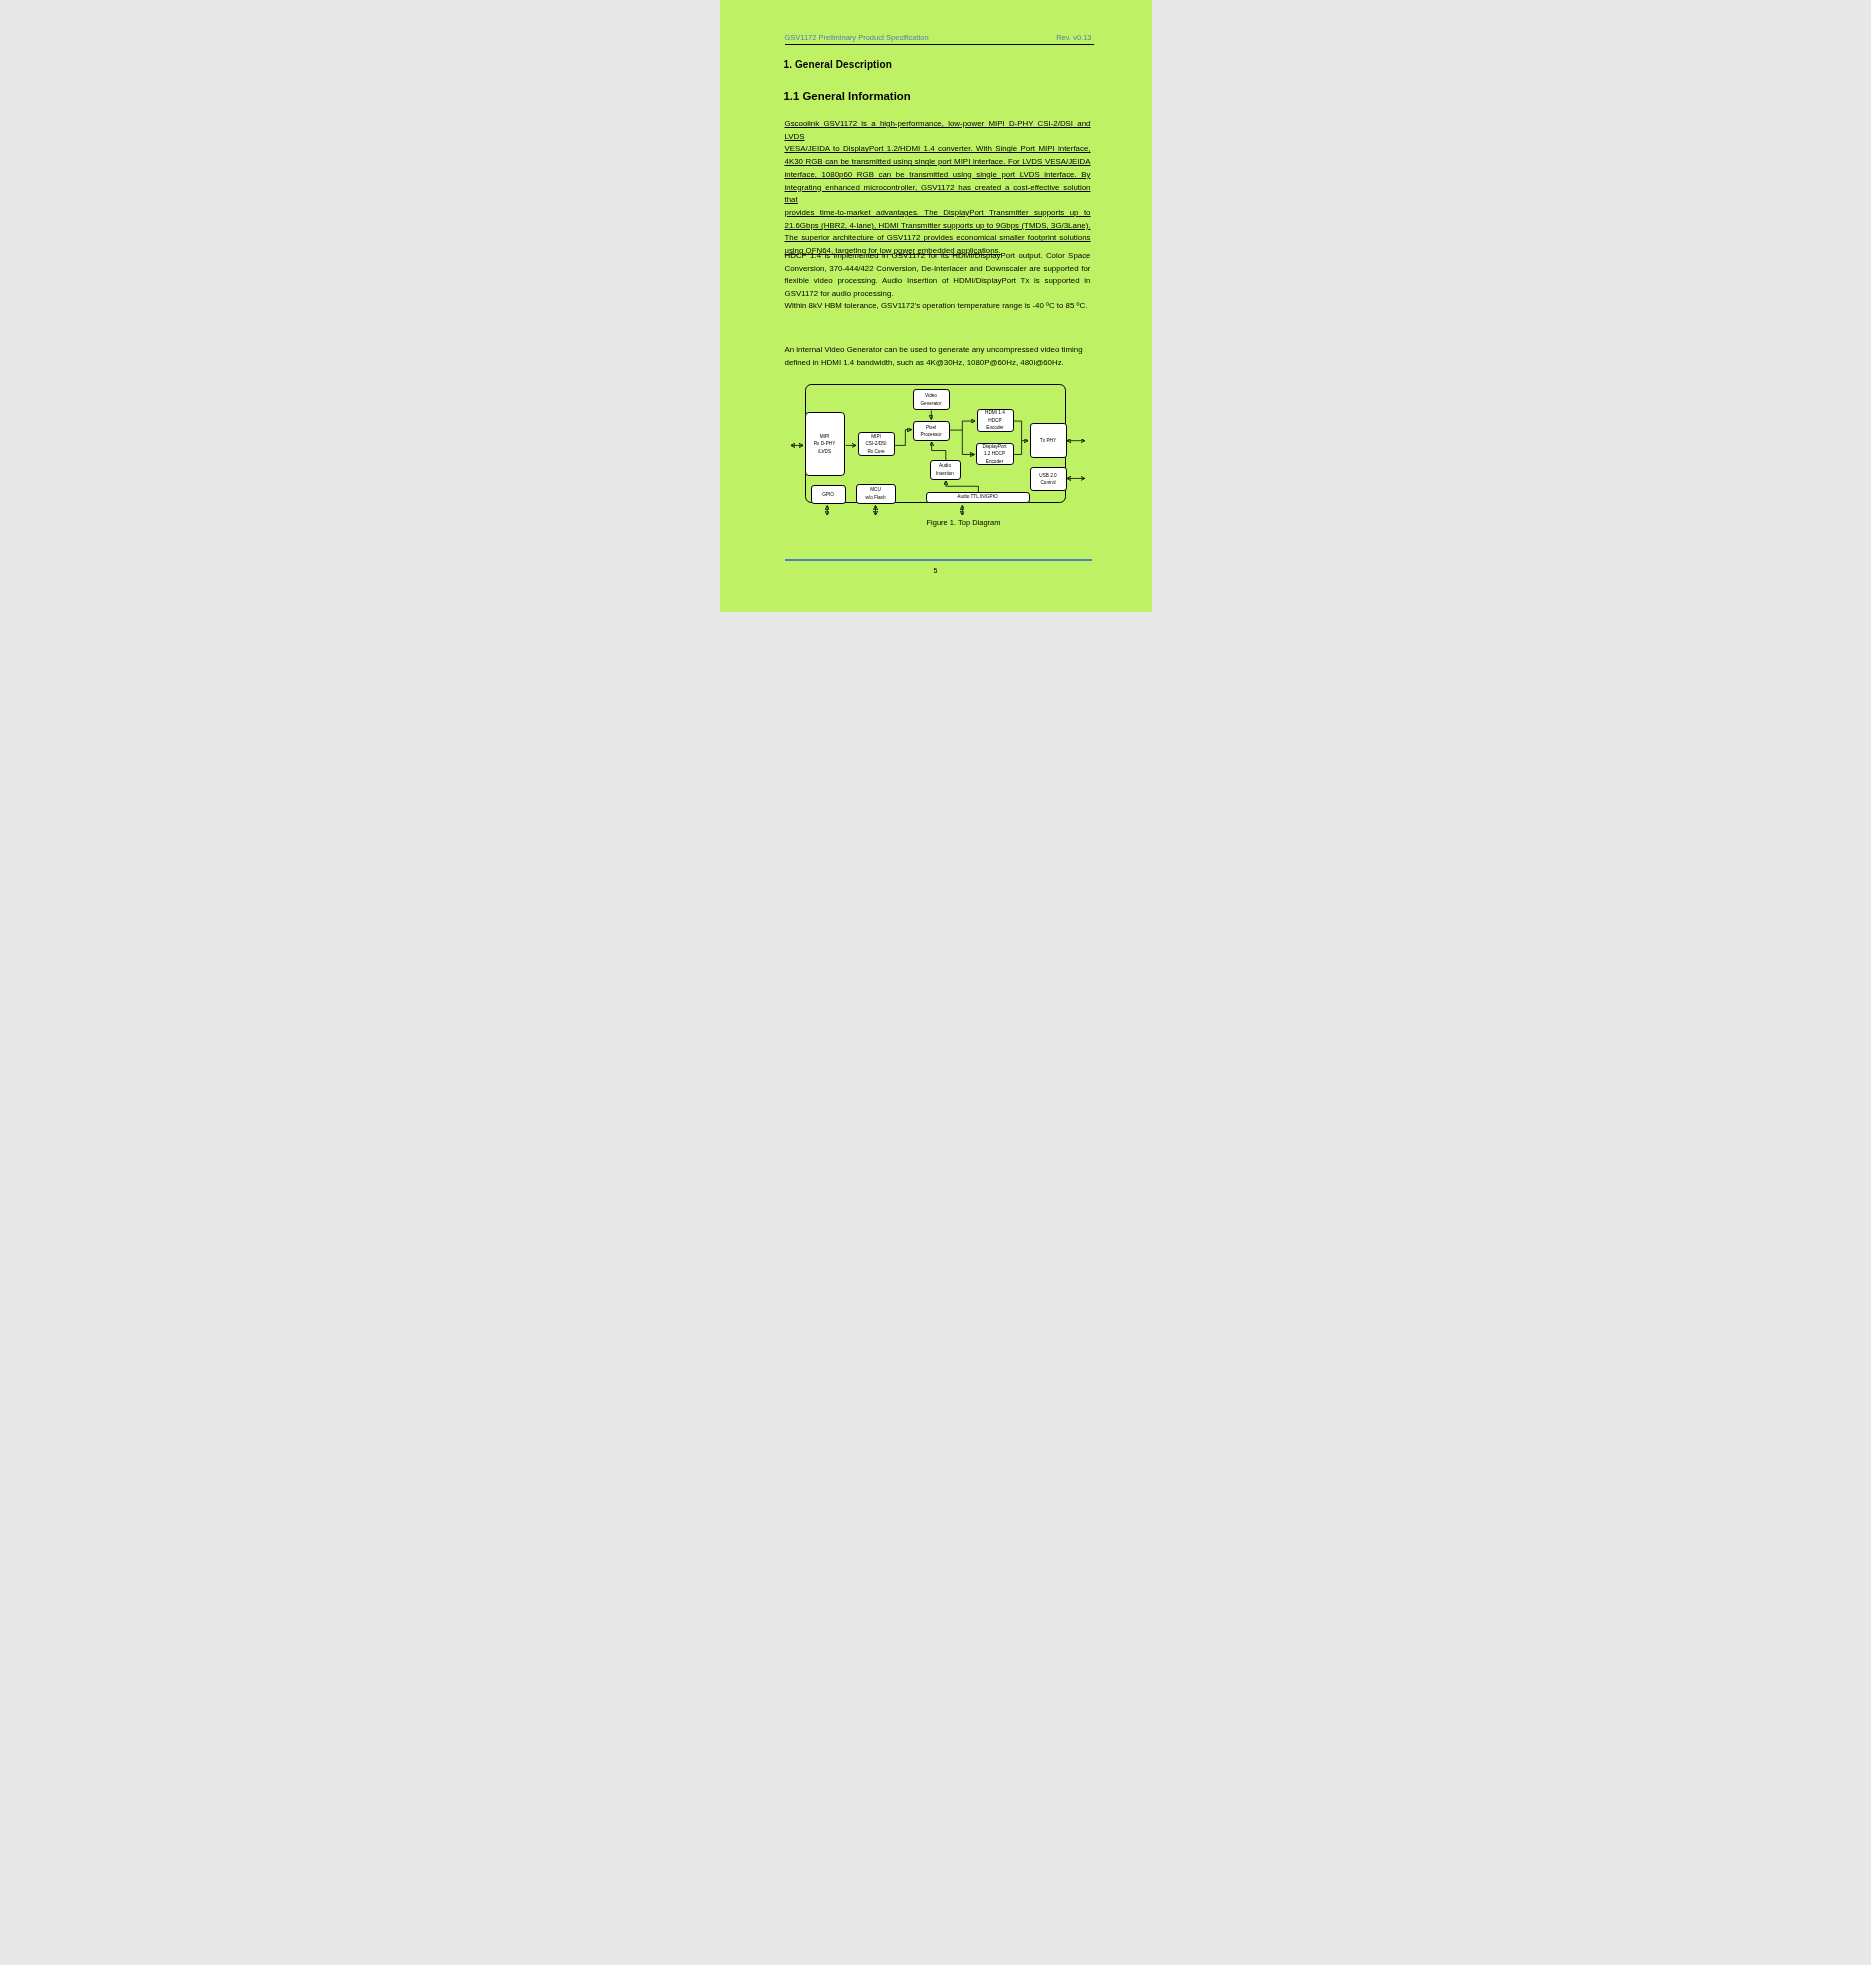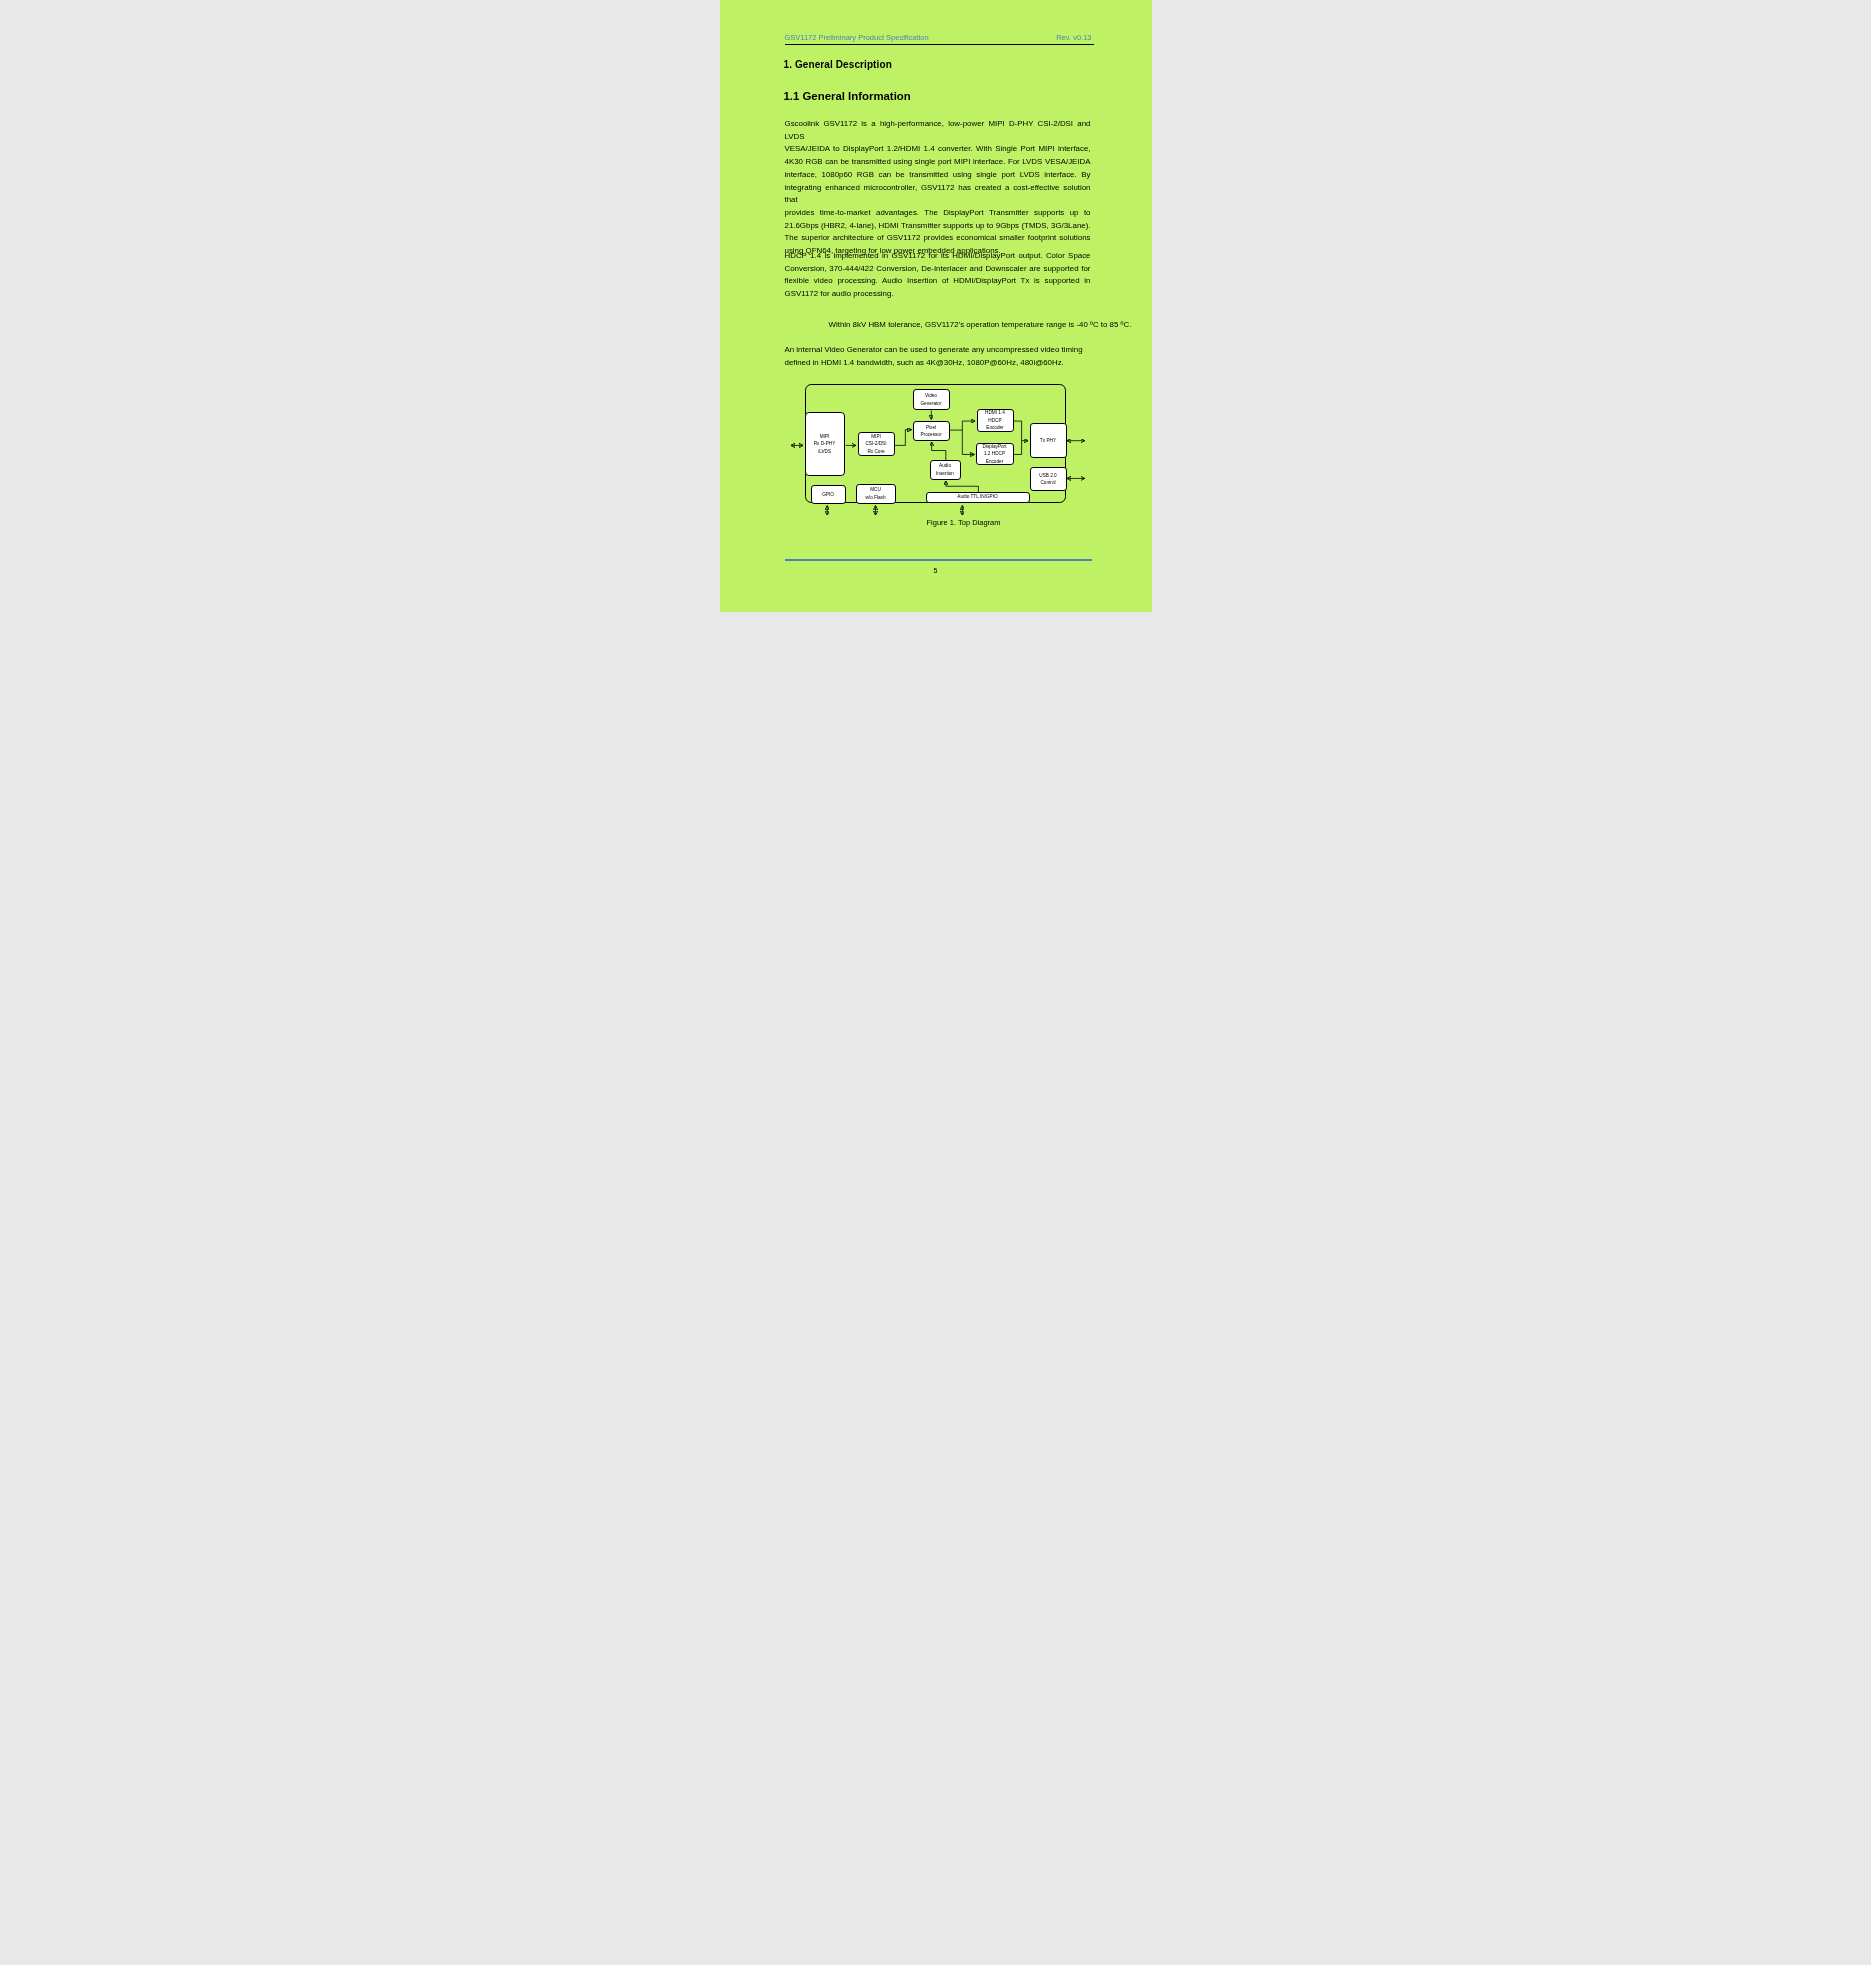--- a/index.html
+++ b/index.html
@@ -15,21 +15,21 @@
   #hdr-right{right:60px;}
   #hdr-rule{left:65px;top:44px;width:309px;height:0.8px;background:#000;}
   
   #h1{left:64px;top:57px;font-size:10px;line-height:15.7px;font-weight:bold;letter-spacing:0.1px;}
   #h2{left:64px;top:90px;font-size:11.4px;line-height:13.4px;font-weight:bold;}
   
   .para{left:65px;width:306px;font-size:7.9px;line-height:12.7px;}
   .para .line{text-align:justify;text-align-last:justify;}
   .para .line.last{text-align-last:left;}
   .para .line.noj{text-align:left;text-align-last:left;}
-  #p1{top:118px;} #p2{top:250px;} #p3{top:319px;margin-left:44px;} #p4{top:344px;}
+  #p1{top:118px;text-decoration:underline;} #p2{top:250px;} #p3{top:300px;} #p4{top:344px;}
   
   #chip-outline{left:85px;top:384px;width:261px;height:119px;border:1.2px solid #000;border-radius:6.3px;box-sizing:border-box;}
   .dbox{
     position:absolute;box-sizing:border-box;background:#fff;border:1px solid #000;border-radius:3.1px;
     display:flex;flex-direction:column;align-items:center;justify-content:center;
     font-size:4.7px;line-height:7.5px;text-align:center;
   }
   #box-mipi-rx{left:85px;top:412px;width:40px;height:64px;border-radius:3.9px;}
   #box-video-gen{left:193px;top:389px;width:37px;height:21px;}
   #box-csi{left:138px;top:432px;width:37px;height:24px;}

